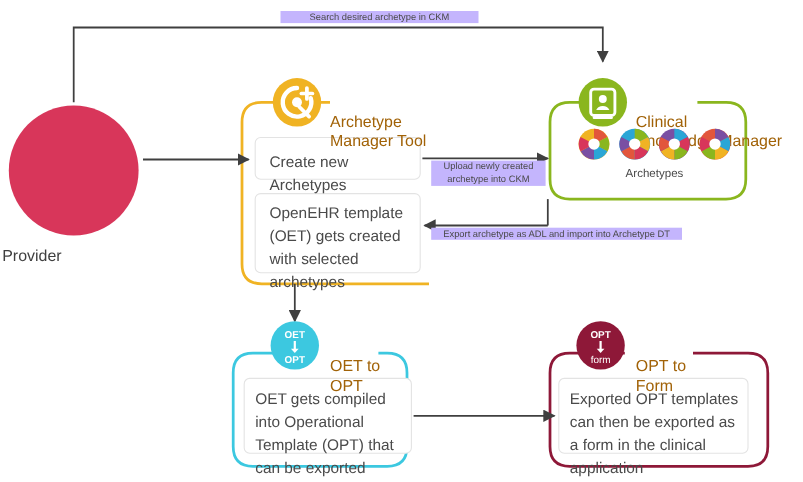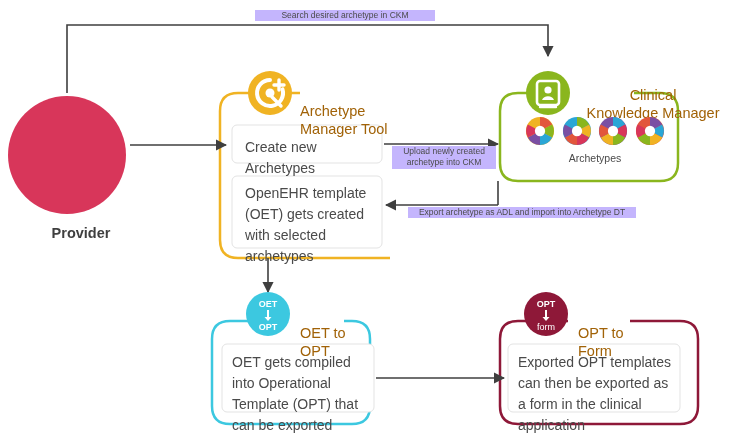--- a/index.html
+++ b/index.html
@@ -32,26 +32,25 @@
     top: 96px;
     width: 118px;
     height: 118px;
     border-radius: 50%;
     background: #d8365a;
     display: flex;
     align-items: center;
     justify-content: center;
   }
   #provider-label {
-    left: 20px;
+    left: 2px;
     top: 224px;
     width: 122px;
-    text-align: center;
     font-size: 14.5px;
-    font-weight: bold;
+    font-weight: normal;
     color: #3f3f3f;
     line-height: 1.25;
   }
   
   .group-title {
     position: absolute;
     font-size: 14.5px;
     font-weight: normal;
     color: #a16207;
     line-height: 1.25;
@@ -186,21 +185,21 @@
     <span>Provider</span><br>
   </div>
 
   <div class="group-title" style="left:300px; top:70px; width:130px;">
     <span>Archetype</span><br>
     <span>Manager Tool</span>
   </div>
   <div class="panel-text" style="left:245px; top:137px; width:130px;">Create new Archetypes</div>
   <div class="panel-text" style="left:245px; top:183px; width:130px;">OpenEHR template (OET) gets created with selected archetypes</div>
 
-  <div class="group-title" style="left:578px; top:54px; width:150px;text-align:center;">
+  <div class="group-title" style="left:578px; top:70px; width:150px;">
     <span>Clinical</span><br>
     <span>Knowledge Manager</span>
   </div>
 
   <div id="ckm-wheels">
     <svg class="wheel" viewBox="0 0 32 32">
       <circle cx="16" cy="16" r="15" fill="#f0b323"></circle>
       <path d="M16 16 L16 1 A15 15 0 0 1 29 9 Z" fill="#e2563c"></path>
       <path d="M16 16 L29 9 A15 15 0 0 1 29 23 Z" fill="#8ab61e"></path>
       <path d="M16 16 L29 23 A15 15 0 0 1 16 31 Z" fill="#2aa6d6"></path>
@@ -245,15 +244,15 @@
   <div class="panel-text" style="left:232px; top:352px; width:136px;">OET gets compiled into Operational Template (OPT) that can be exported</div>
 
   <div class="group-title" style="left:578px; top:292px; width:110px;">
     <span>OPT to</span><br>
     <span>Form</span>
   </div>
   <div class="panel-text" style="left:518px; top:352px; width:156px;">Exported OPT templates can then be exported as a form in the clinical application</div>
 
   <div class="edge-label" style="left:255px; top:10px; width:180px;">Search desired archetype in CKM</div>
   <div class="edge-label" style="left:392px; top:128px; width:104px;margin-top:18px;">Upload newly created archetype into CKM</div>
-  <div class="edge-label" style="left:408px; top:207px; width:228px;text-align:center;">Export archetype as ADL and import into Archetype DT</div>
+  <div class="edge-label" style="left:392px; top:207px; width:228px;text-align:center;">Export archetype as ADL and import into Archetype DT</div>
 
 </div>
 
 </body></html>

